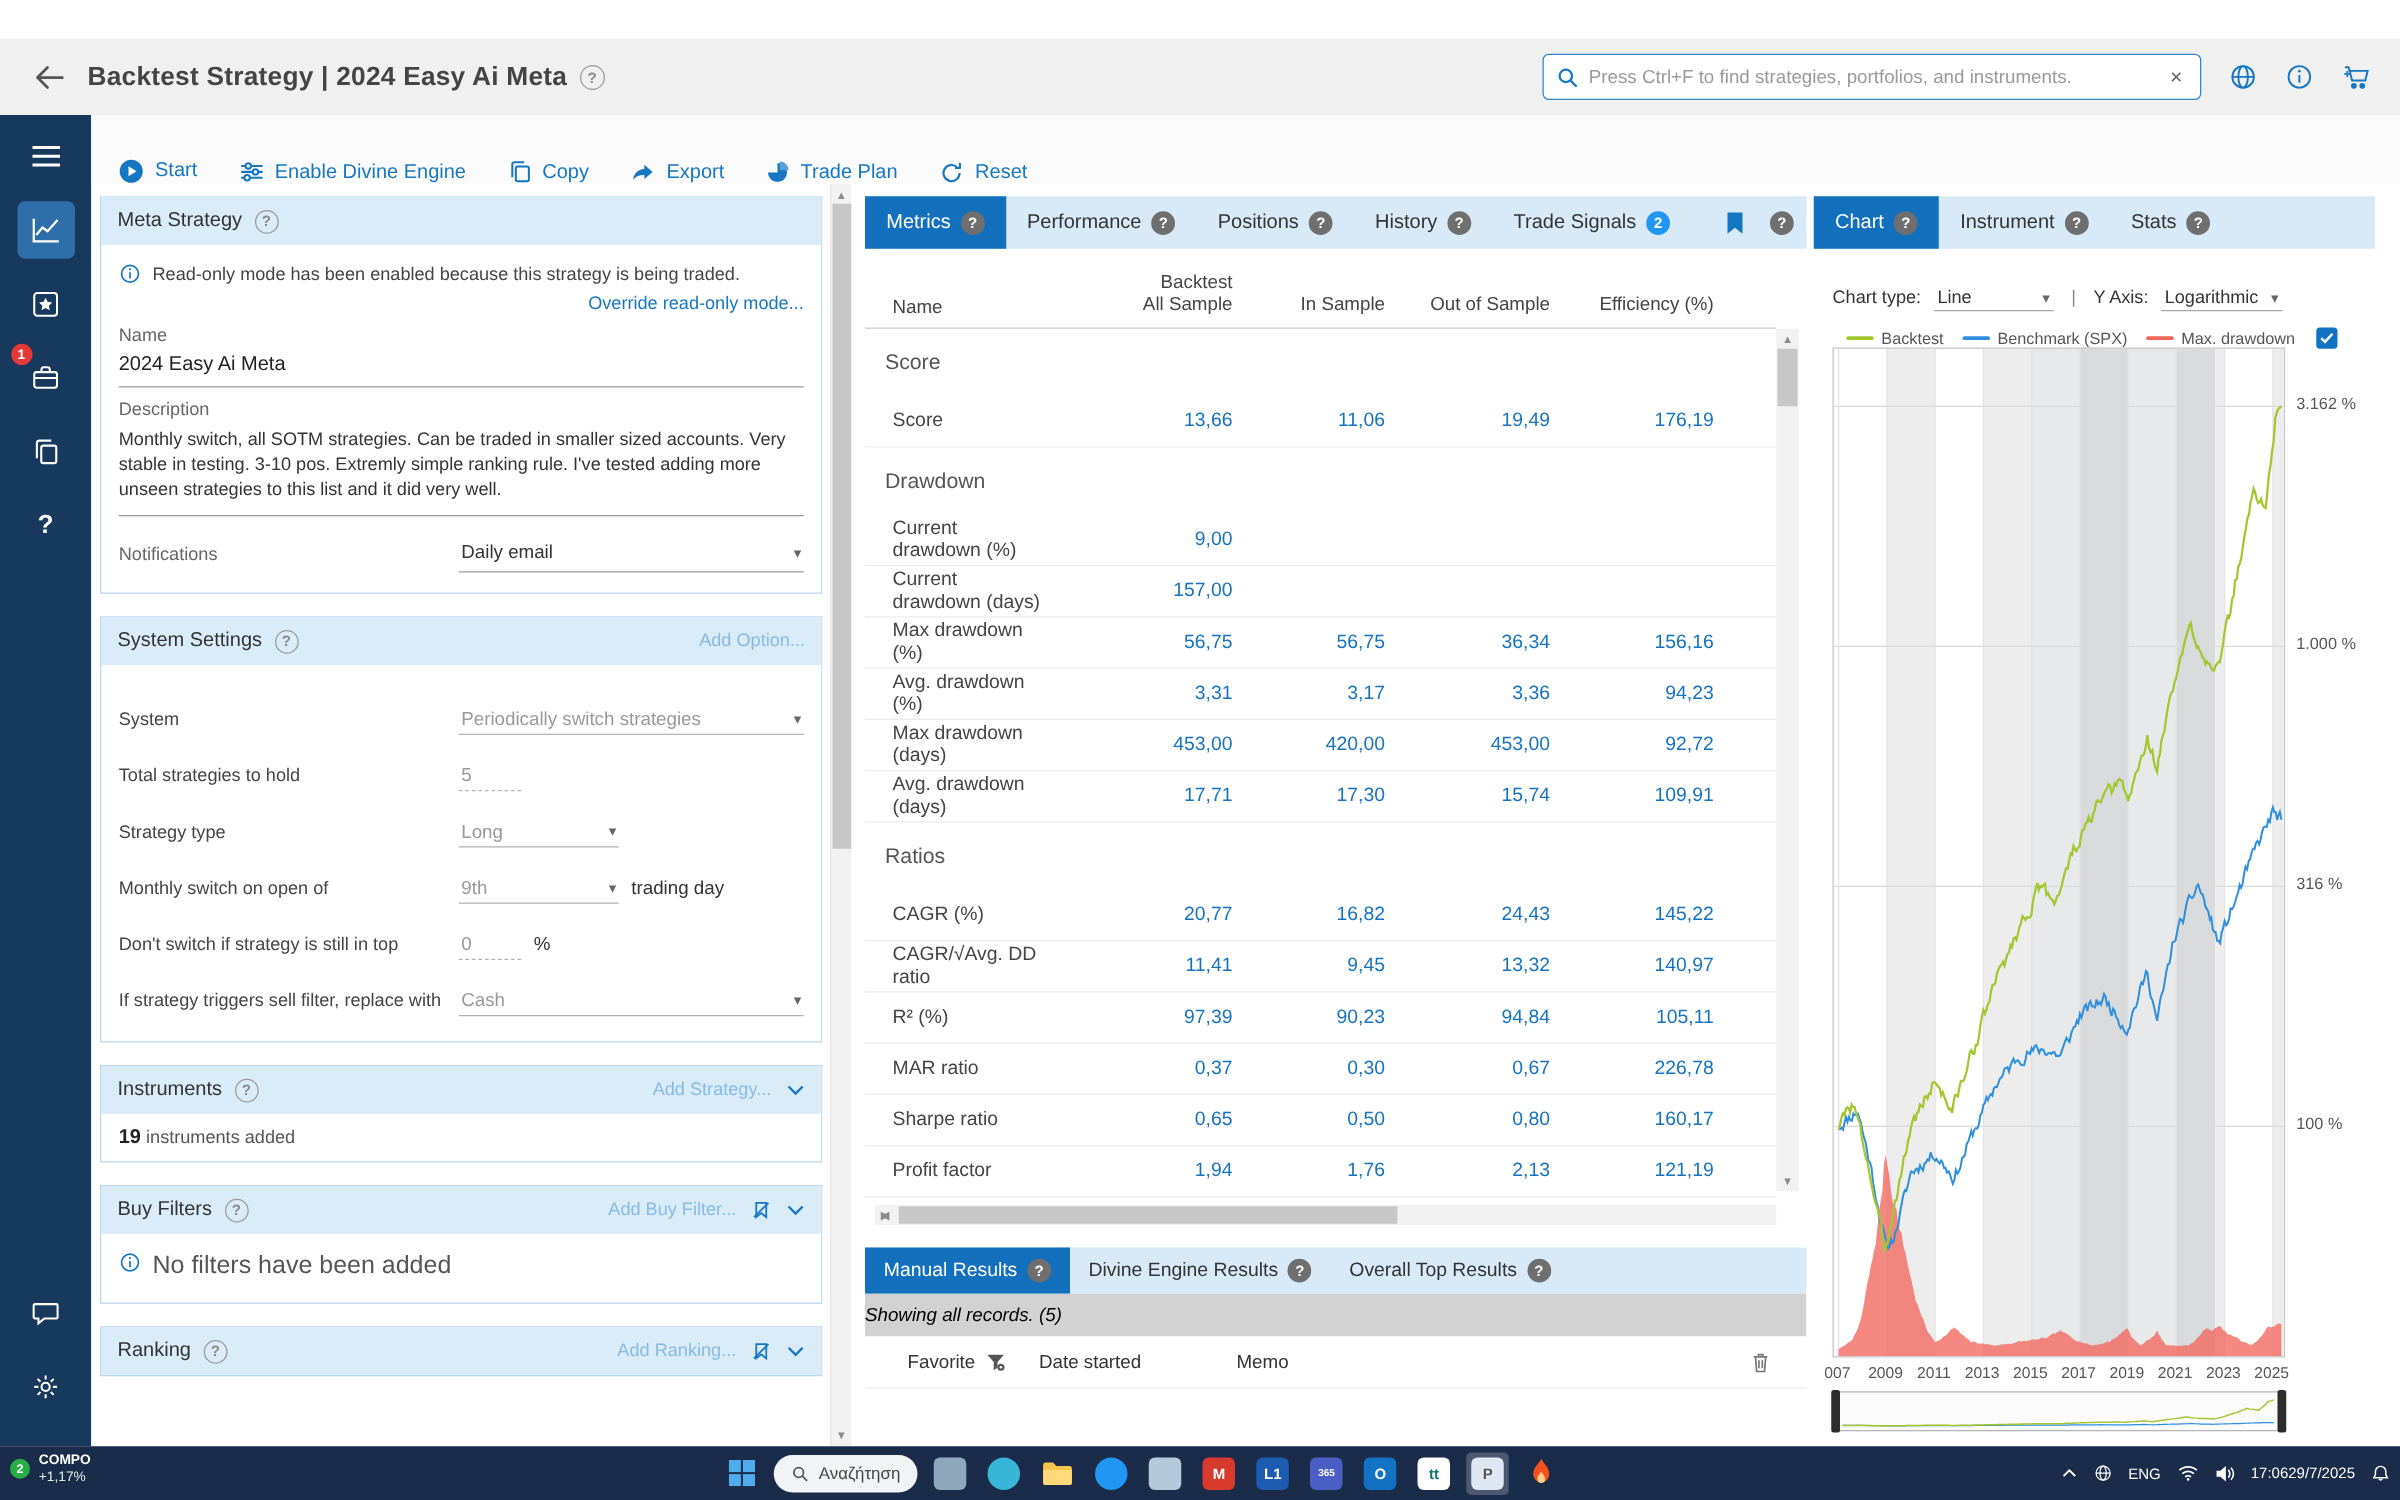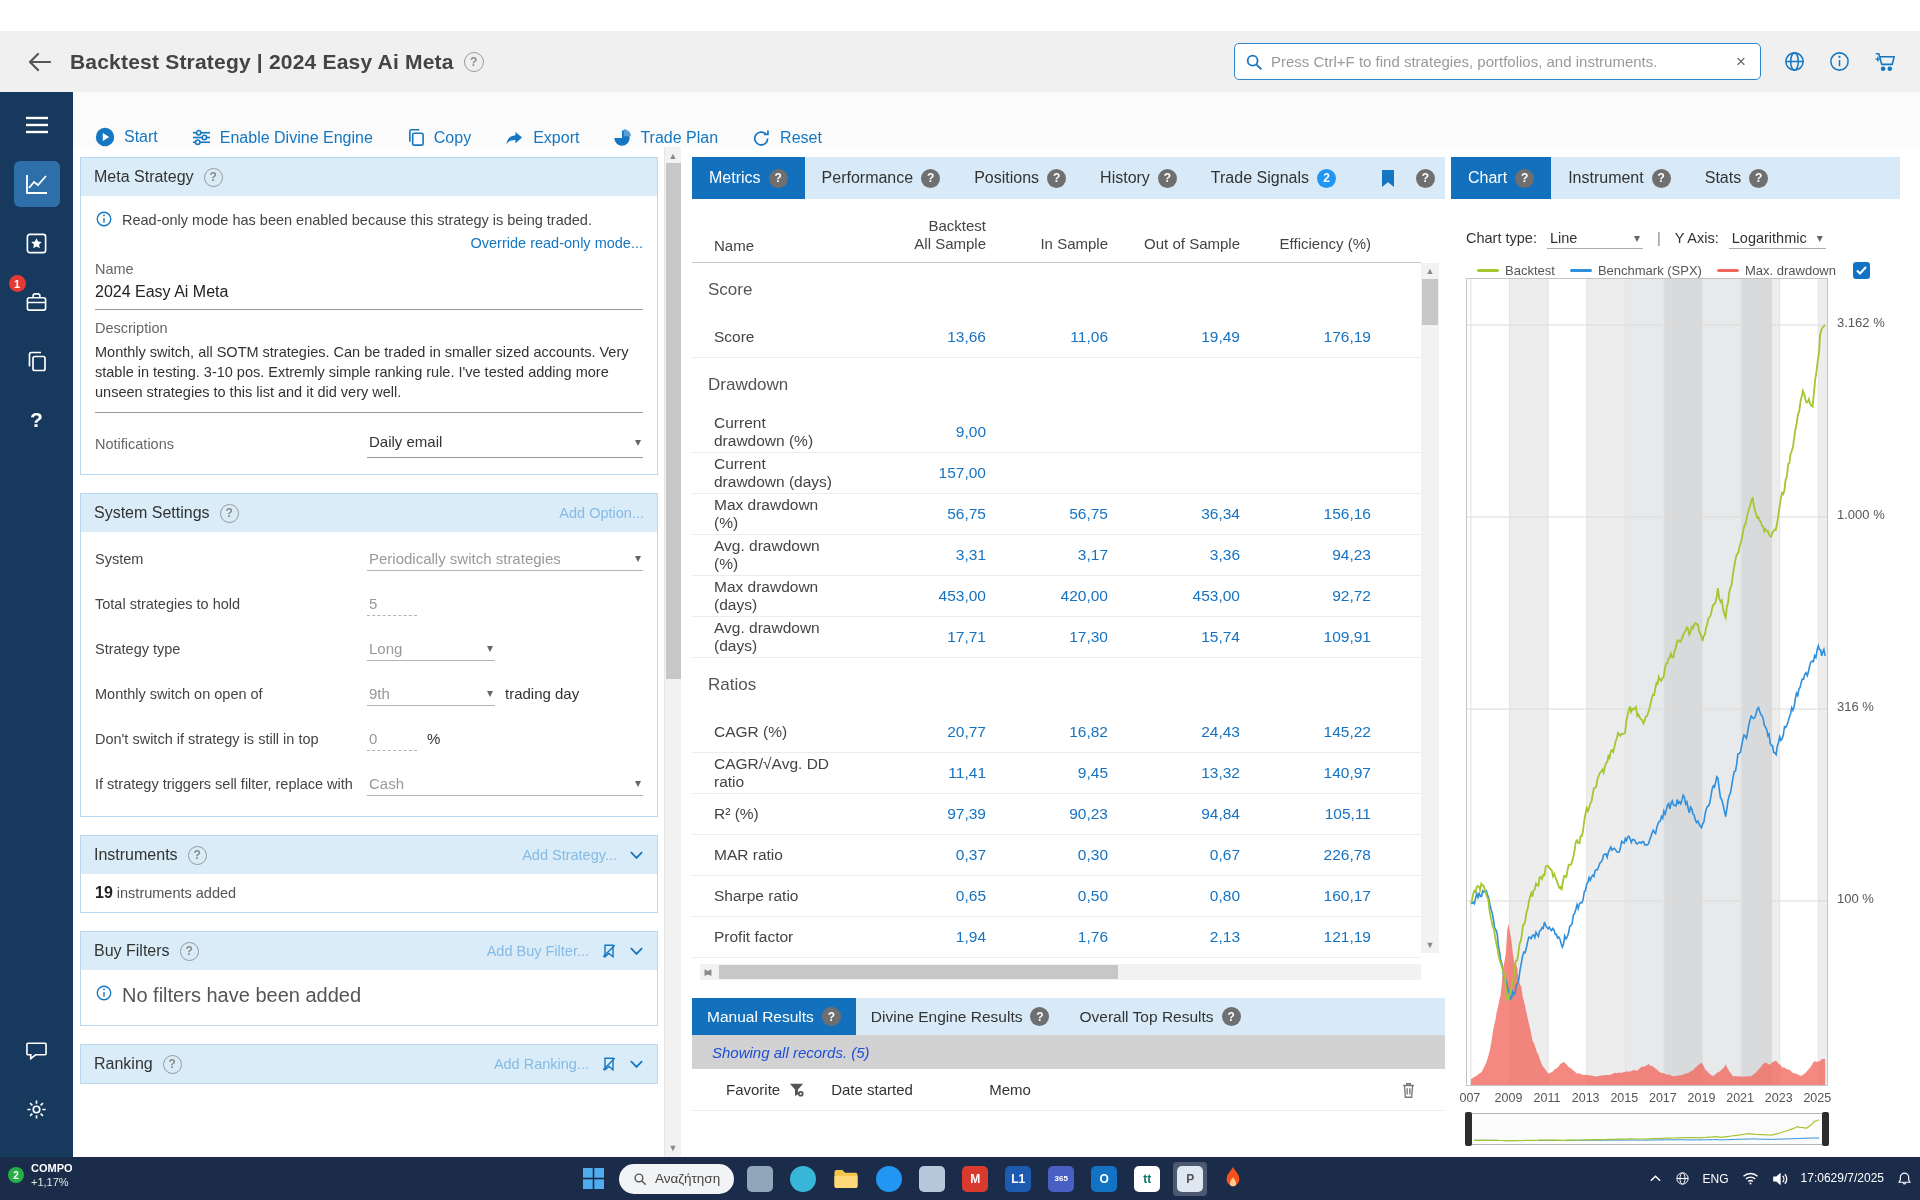--- a/index.html
+++ b/index.html
@@ -93,21 +93,21 @@
 .mrows{position:absolute;left:0;top:116px;width:729px;height:701px;overflow:hidden}
 .mgroup{font-size:17px;color:#555;padding:17px 0 8px 16px;height:54px}
 .mrow{display:grid;grid-template-columns:1fr 150px 122px 132px 131px;padding:0 50px 0 22px;height:41px;align-items:center;border-bottom:1px solid #ececec;font-size:15.5px}
 .mname{color:#444}
 .mval{text-align:right;color:#1673c1}
 .vscroll{position:absolute;left:729px;top:116px;width:18px;height:690px;background:#f2f2f2}
 .hscroll{position:absolute;left:8px;top:817px;width:721px;height:16px;background:#f2f2f2;display:flex;align-items:center}
 .hthumb{position:absolute;top:1px;height:14px;background:#c7c7c7}
 .rtabs{top:851px;height:37px}
 .rtabs .tab{font-size:15.5px;padding:0 15px}
-.showbar{position:absolute;left:0;top:888px;width:753px;height:34px;background:#d2d2d2;display:flex;align-items:center;padding-left:20px;font-style:italic;font-size:15px;color:#1d4ed8}
+.showbar{position:absolute;left:0;top:888px;width:753px;height:34px;background:#d2d2d2;display:flex;align-items:center;padding-left:0;font-style:italic;font-size:15px;color:#000000}
 .rhead{position:absolute;left:0;top:922px;width:753px;height:42px;display:flex;align-items:center;padding:0 28px 0 34px;font-size:15px;color:#333;border-bottom:1px solid #eee}
 .rh-fav{margin-right:8px}
 .rh-funnel{margin-right:26px;display:flex;align-items:center}
 .rh-date{width:158px}
 .rh-memo{flex:1}
 
 
 .ctabs2{top:10px;height:42px;gap:0}
 .chart-controls{position:absolute;left:15px;top:76px;right:8px;height:30px;display:flex;align-items:center;gap:10px;font-size:14.5px;color:#333}
 .ch-select{display:inline-flex;justify-content:space-between;align-items:center;border-bottom:1px solid #aaa;min-width:96px;padding:2px 3px;gap:10px}
@@ -354,21 +354,21 @@
       </div>
 
       <div class="panel">
         <div class="panel-h">
           <span class="panel-title">System Settings</span>
           <span class="qring">?</span>
           <div class="ph-right">
               <span class="addlink">Add Option...</span>
             </div>
         </div>
-        <div style="padding:4px 0 10px" id="sys-rows">
+        <div style="padding:21px 0 10px" id="sys-rows">
             <div class="srow">
               <div class="slabel">System</div>
               <div class="sctl wide">
                 <span>Periodically switch strategies</span>
                 <span class="caret">▾</span>
               </div>
             </div>
             <div class="srow">
               <div class="slabel">Total strategies to hold</div>
               <div class="sctl num">

